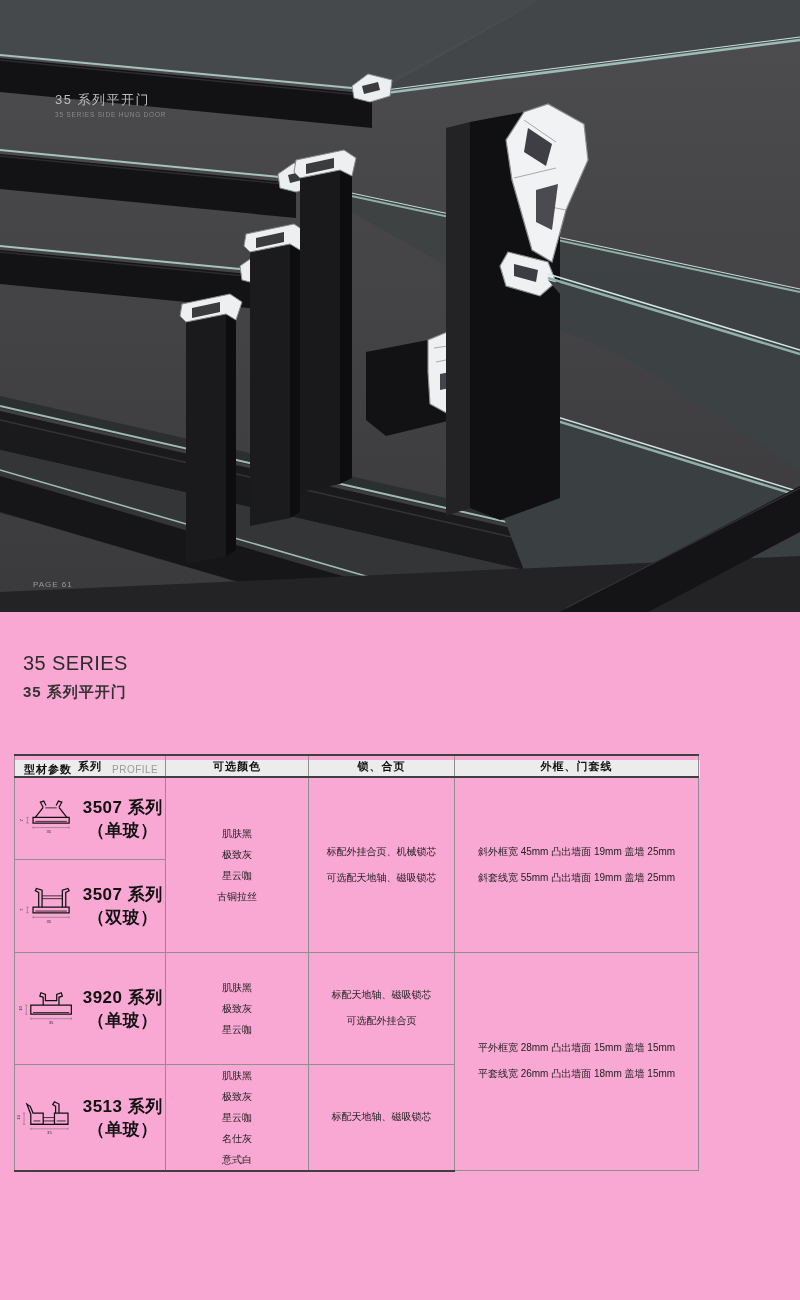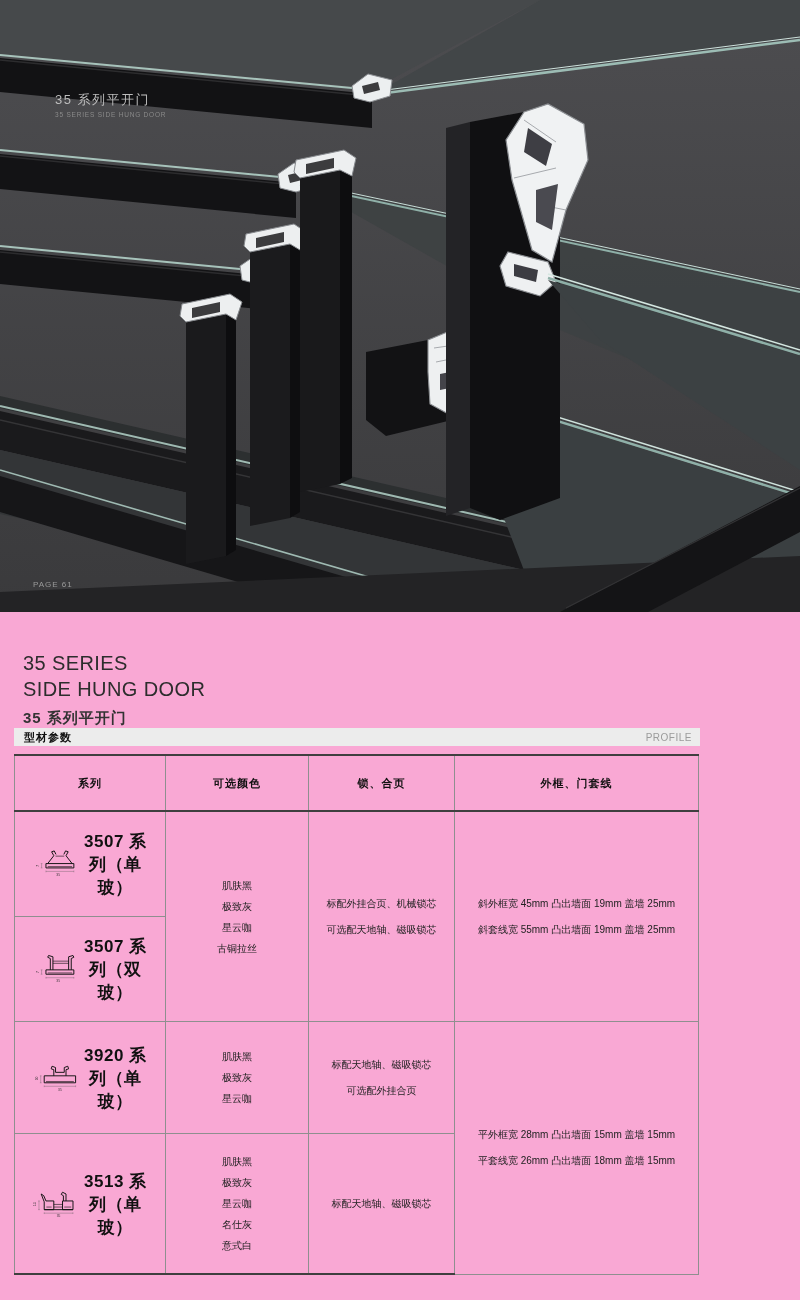--- a/index.html
+++ b/index.html
@@ -6,27 +6,27 @@
   .page{position:relative;width:800px;height:1300px;background:#f9a8d4;overflow:hidden;
         font-family:"Liberation Sans","DejaVu Sans",sans-serif;color:#222;}
   
   .hero{position:absolute;left:0;top:0;width:800px;height:612px;}
   .hero svg{display:block;}
   
   .heading{position:absolute;left:23px;top:650px;}
   .heading .en{font-size:20px;font-weight:500;color:#2d2d2d;letter-spacing:.4px;line-height:26px;}
   .heading .cn{font-size:15px;font-weight:700;color:#333;margin-top:7px;letter-spacing:1px;}
   
-  .params-bar{position:absolute;left:14px;top:728px;width:686px;height:18px;background:#ececec;
-              display:flex;align-items:center;justify-content:space-between;}
+  .params-bar{position:absolute;left:14px;top:760px;width:686px;height:18px;background:#ececec;
+              display:flex;align-items:center;justify-content:flex-start;}
   .params-bar .cn{font-size:11px;font-weight:700;color:#111;padding-left:10px;letter-spacing:1px;}
   .params-bar .en{font-size:10px;color:#9b9b9b;padding-right:8px;letter-spacing:.5px;margin-left:40px;}
   
   table.spec{position:absolute;left:14px;top:754px;width:684px;border-collapse:collapse;table-layout:fixed;}
-  table.spec th,table.spec td{border:1px solid #8f8f8f;text-align:center;vertical-align:middle;padding:17px;}
+  table.spec th,table.spec td{border:1px solid #8f8f8f;text-align:center;vertical-align:middle;padding:0;}
   table.spec thead th{height:20px;font-size:11px;font-weight:700;color:#111;
                       border-top:2px solid #3f3f3f;border-bottom:2px solid #3f3f3f;letter-spacing:1px;}
   table.spec tr.last td{border-bottom:2px solid #3f3f3f;}
   td.series-cell{font-size:0;}
   .series-wrap{display:flex;flex-direction:row;align-items:center;justify-content:center;}
   .series-label{font-size:17px;font-weight:700;color:#111;letter-spacing:.5px;margin-top:1px;}
   .cell-lines{font-size:10px;color:#222;}
   .cell-lines div{line-height:21px;}
   .cell-lines.wide div{line-height:26px;}
   .dimtxt{font-size:7.5px;fill:#333;font-family:"Liberation Sans","DejaVu Sans",sans-serif;}
@@ -146,21 +146,20 @@
       </g>
 
       <text x="55" y="104" font-size="13" fill="#bdbdbd" letter-spacing="1.5">35 系列平开门</text>
       <text x="55" y="117" font-size="6.5" fill="#8a8a8a" letter-spacing="0.8">35 SERIES SIDE HUNG DOOR</text>
       <text x="33" y="587" font-size="8" fill="#9a9a9a" letter-spacing="1">PAGE  61</text>
     </svg>
   </div>
 
   <div class="heading">
     <div class="en">35 SERIES</div>
-    <div class="en">SIDE HUNG DOOR</div>
     <div class="cn">35 系列平开门</div>
   </div>
 
   <div class="params-bar">
     <span class="cn">型材参数</span>
     <span class="en">PROFILE</span>
   </div>
 
   <table class="spec">
     <colgroup>

